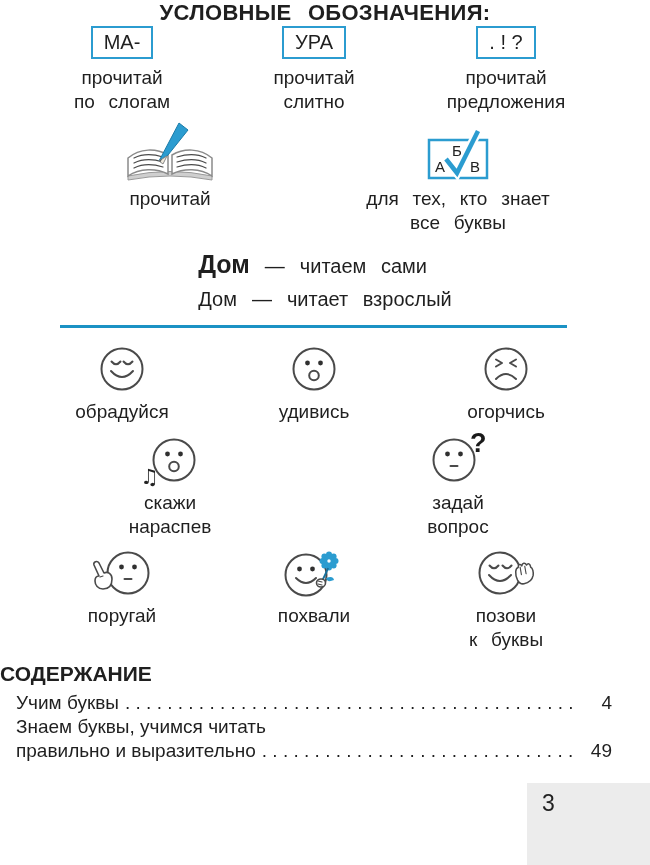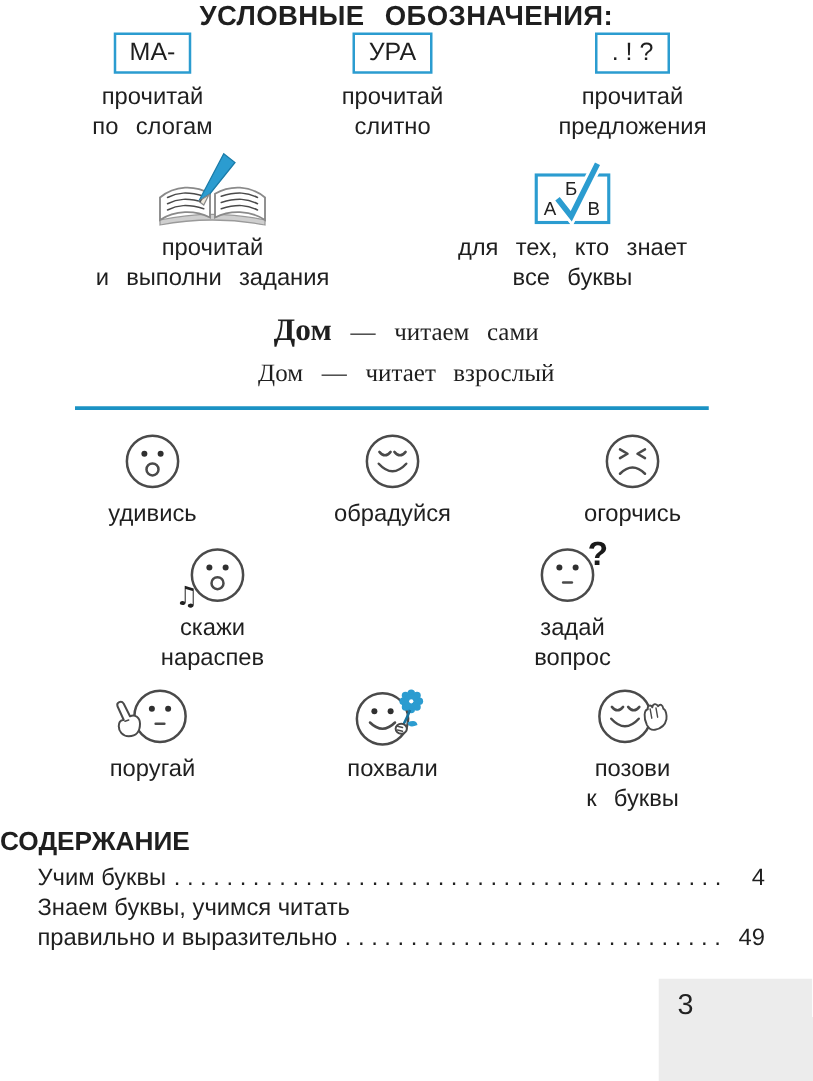--- a/index.html
+++ b/index.html
@@ -16,39 +16,39 @@
   .col, .cell { flex:1; display:flex; flex-direction:column; align-items:center; }
   .row1 { }
   .sym-box {
     display:inline-block; border:2px solid #2b9cd0; background:#fff;
     padding:3px 11px; font-size:20px; color:#1f1f1f; margin-bottom:7px;
   }
   .lbl { font-size:19px; line-height:24px; text-align:left; }
   .ws { word-spacing:0.45em; }
   .row2 { margin-top:8px; }
   .icon-line { height:62px; display:flex; align-items:center; justify-content:center; margin-bottom:3px; }
-  .dom { width:fit-content; margin:13px auto 0; text-align:center;font-family:Liberation Serif, serif; }
+  .dom { width:fit-content; margin:13px auto 0; text-align:left; }
   .dom-line { font-size:20px; line-height:33px; }
   .dom-big { font-size:25px; font-weight:bold; }
   .dash { margin:0 15px; }
   .divider { margin:9px 0 0 60px; width:507px; height:3px; background:#1b92c4; }
   .grid-row { margin-top:14px; }
   .grid-row2 { margin-top:9px; }
   .grid-row3 { margin-top:7px; }
   .icon-wrap { height:56px; position:relative; display:flex; align-items:flex-end; justify-content:center; margin-bottom:2px; }
   .face { fill:#fff; stroke:#4a4a4a; stroke-width:2; }
   .dot { fill:#303030; }
   .ln { fill:none; stroke:#4a4a4a; stroke-width:2; stroke-linecap:round; stroke-linejoin:round; }
   .hand { fill:#fff; stroke:#4a4a4a; stroke-width:1.6; stroke-linejoin:round; }
   .hline { fill:none; stroke:#4a4a4a; stroke-width:1.2; stroke-linecap:round; }
   .note-glyph { font-family:"DejaVu Sans", sans-serif; font-size:21px; fill:#222; }
   .q-glyph { font-family:"Liberation Sans", sans-serif; font-size:27px; font-weight:bold; fill:#1a1a1a; }
   .abc-letter { font-family:"Liberation Sans", sans-serif; font-size:15px; fill:#222; }
   .toc-title { margin-top:10px; font-size:21px; font-weight:bold; }
-  .toc { margin:5px 38px 0 30px; font-size:19px; line-height:24px; }
+  .toc { margin:5px 38px 0 16px; font-size:19px; line-height:24px; }
   .toc-line { display:flex; align-items:baseline; }
   .leader { flex:1; overflow:hidden; white-space:nowrap; margin-left:6px; }
   .pg { padding-left:10px; min-width:22px; text-align:right; }
   .page-num-box {
     position:absolute; left:527px; top:783px; right:0; bottom:0;
     background:#ececec;
   }
   .page-num { margin:7px 0 0 15px; font-size:23px; color:#222; }
 </style>
 </head>
@@ -88,21 +88,20 @@
           <path class="hline" d="M16,46 C24,42 32,41 45,45"></path>
           <path class="hline" d="M88,36 C80,32 72,31 59,35"></path>
           <path class="hline" d="M88,41 C80,37 72,36 59,40"></path>
           <path class="hline" d="M88,46 C80,42 72,41 59,45"></path>
           <path d="M61,1 L70,8 L50,33 L41,39 Z" fill="#2b9cd0" stroke="#1a7ba8" stroke-width="1"></path>
           <path d="M41,39 l8,-5 -4,8 z" fill="#efe9dc" stroke="#8a8a8a" stroke-width="1"></path>
           <path d="M41,39 l3,-2 -1.5,3 z" fill="#555"></path>
         </svg>
       </div>
       <div class="lbl ws">прочитай</div>
-      <div class="lbl ws">и выполни задания</div>
     </div>
     <div class="col">
       <div class="icon-line">
         <svg viewBox="0 0 66 58" width="66" height="58" aria-hidden="true">
           <rect x="4" y="16" width="58" height="38" fill="#fff" stroke="#2b9cd0" stroke-width="2.5"></rect>
           <text class="abc-letter" x="10" y="48">А</text>
           <text class="abc-letter" x="27" y="32">Б</text>
           <text class="abc-letter" x="45" y="48">В</text>
           <path d="M21,35 L32,49 L53,7" fill="none" stroke="#ffffff" stroke-width="9"></path>
           <path d="M21,35 L32,49 L53,7" fill="none" stroke="#2b9cd0" stroke-width="4.5"></path>
@@ -122,37 +121,37 @@
     </div>
   </div>
 
   <div class="divider"></div>
 
   <div class="cols grid-row">
     <div class="cell">
       <div class="icon-wrap">
         <svg viewBox="0 0 64 56" width="64" height="56" aria-hidden="true">
           <circle class="face" cx="32" cy="27" r="20.5"></circle>
+          <path class="ln" d="M21.5,19.5 q4.5,5.5 9,0"></path>
+            <path class="ln" d="M33.5,19.5 q4.5,5.5 9,0"></path>
+          <path class="ln" d="M21,29 q11,12 22,0"></path>
+        </svg>
+      </div>
+      <div class="lbl ws">обрадуйся</div>
+    </div>
+    <div class="cell">
+      <div class="icon-wrap">
+        <svg viewBox="0 0 64 56" width="64" height="56" aria-hidden="true">
+          <circle class="face" cx="32" cy="27" r="20.5"></circle>
           <circle class="dot" cx="25.5" cy="21" r="2.4"></circle>
             <circle class="dot" cx="38.5" cy="21" r="2.4"></circle>
           <circle class="ln" cx="32" cy="33.5" r="4.8"></circle>
         </svg>
       </div>
       <div class="lbl ws">удивись</div>
-    </div>
-    <div class="cell">
-      <div class="icon-wrap">
-        <svg viewBox="0 0 64 56" width="64" height="56" aria-hidden="true">
-          <circle class="face" cx="32" cy="27" r="20.5"></circle>
-          <path class="ln" d="M21.5,19.5 q4.5,5.5 9,0"></path>
-            <path class="ln" d="M33.5,19.5 q4.5,5.5 9,0"></path>
-          <path class="ln" d="M21,29 q11,12 22,0"></path>
-        </svg>
-      </div>
-      <div class="lbl ws">обрадуйся</div>
     </div>
     <div class="cell">
       <div class="icon-wrap">
         <svg viewBox="0 0 64 56" width="64" height="56" aria-hidden="true">
           <circle class="face" cx="32" cy="27" r="20.5"></circle>
           <path class="ln" d="M22,17.5 l6,3.5 -6,3.5"></path>
             <path class="ln" d="M42,17.5 l-6,3.5 6,3.5"></path>
           <path class="ln" d="M22,37 q10,-10 20,0"></path>
         </svg>
       </div>

